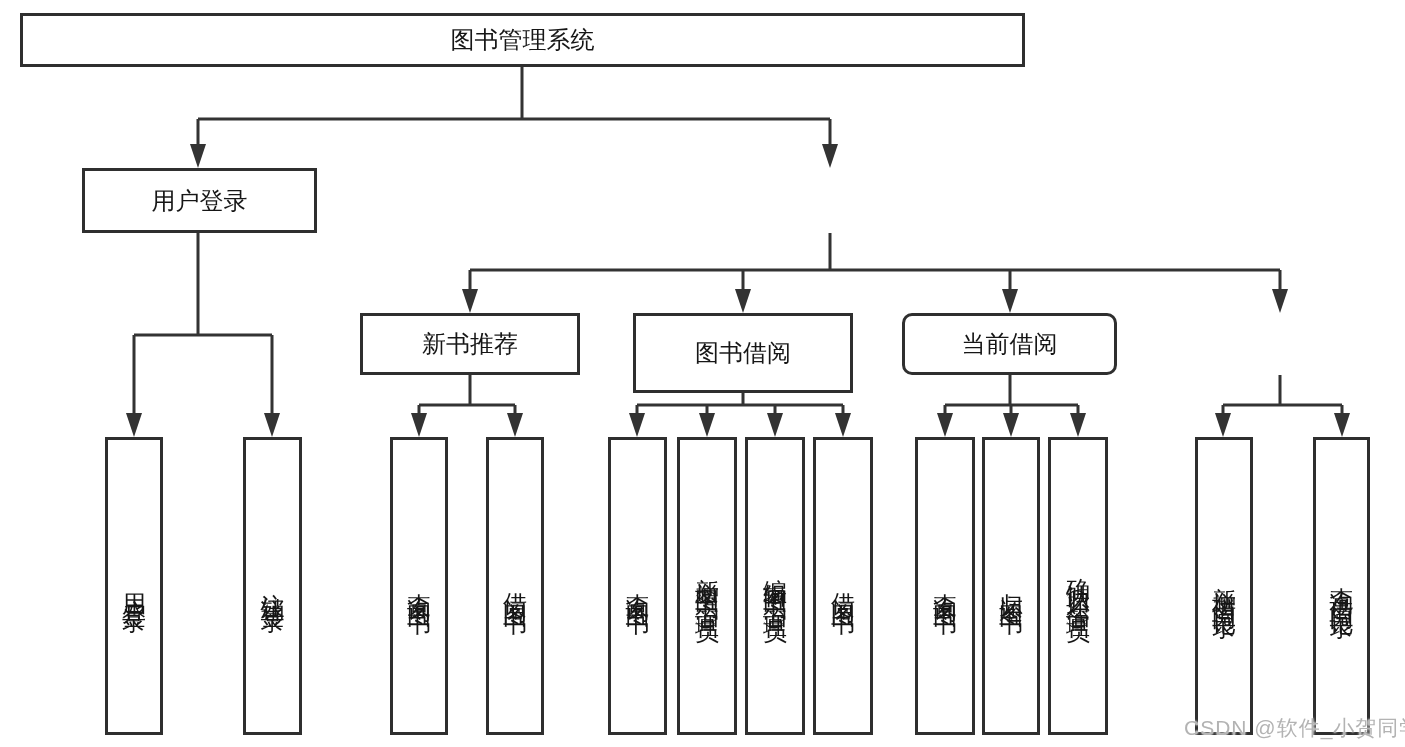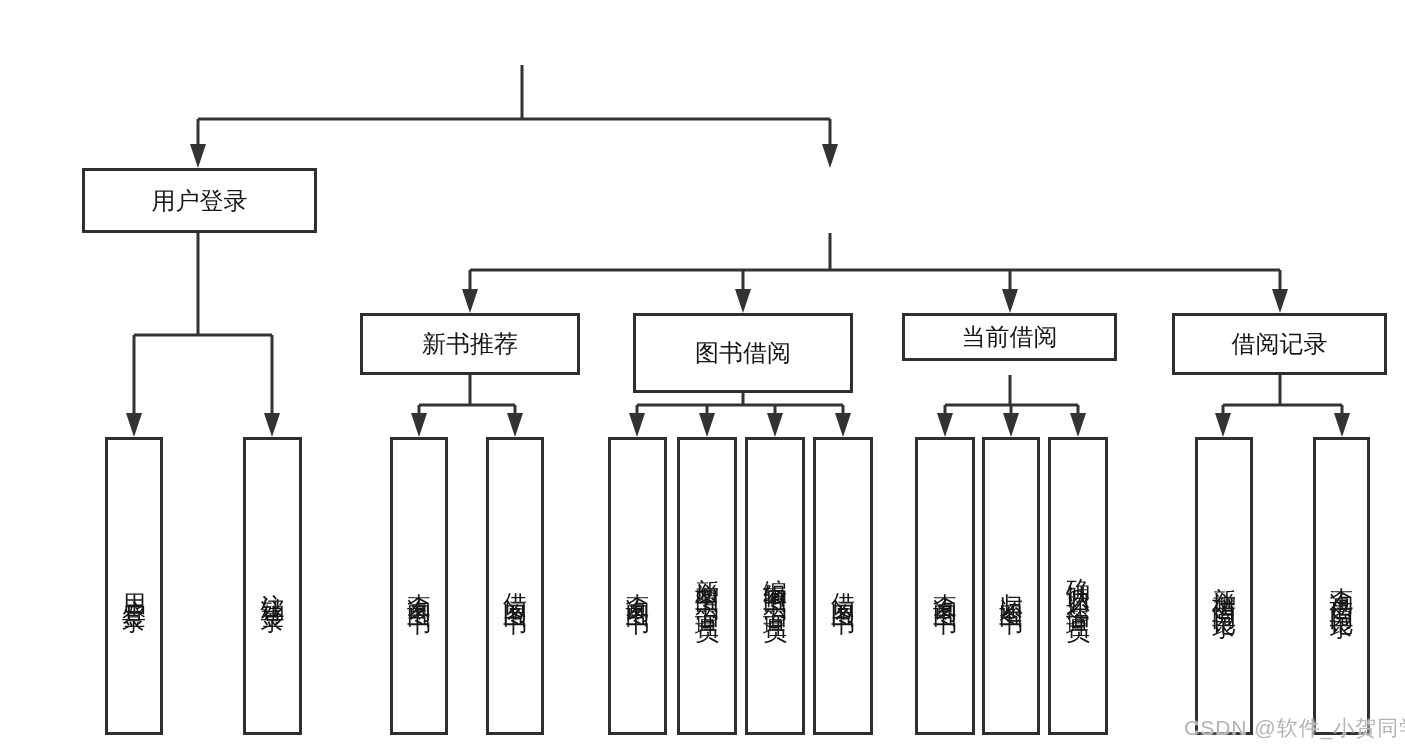--- a/index.html
+++ b/index.html
@@ -60,36 +60,36 @@
     <path d="M1010 375 V405 M945 405 H1078 M945 405 V415 M1011 405 V415 M1078 405 V415"></path>
     <polygon points="937,413 953,413 945,437" fill="#333333" stroke="none"></polygon>
     <polygon points="1003,413 1019,413 1011,437" fill="#333333" stroke="none"></polygon>
     <polygon points="1070,413 1086,413 1078,437" fill="#333333" stroke="none"></polygon>
 
     <path d="M1280 375 V405 M1223 405 H1342 M1223 405 V415 M1342 405 V415"></path>
     <polygon points="1215,413 1231,413 1223,437" fill="#333333" stroke="none"></polygon>
     <polygon points="1334,413 1350,413 1342,437" fill="#333333" stroke="none"></polygon>
   </svg>
 
+  <div class="node" style="left:20px; top:13px; width:1005px; height:54px;">
+    <span>图书管理系统</span>
+  </div>
 
   <div class="node" style="left:82px; top:168px; width:235px; height:65px;">
     <span>用户登录</span>
   </div>
 
   <div class="node" style="left:360px; top:313px; width:220px; height:62px;">
     <span>新书推荐</span>
   </div>
   <div class="node" style="left:633px; top:313px; width:220px; height:80px;">
     <span>图书借阅</span>
   </div>
-  <div class="node" style="left:902px; top:313px; width:215px; height:48px;">
+  <div class="node" style="left:902px; top:313px; width:215px; height:62px;border-radius:10px;">
     <span>当前借阅</span>
-  </div>
-  <div class="node" style="left:1172px; top:313px; width:215px; height:62px;">
-    <span>借阅记录</span>
   </div>
 
   <div class="node" style="left:105px; top:437px; width:58px; height:298px;">
     <span class="vtxt">用户登录</span>
   </div>
   <div class="node" style="left:243px; top:437px; width:59px; height:298px;">
     <span class="vtxt">注销登录</span>
   </div>
 
   <div class="node" style="left:390px; top:437px; width:58px; height:298px;">

